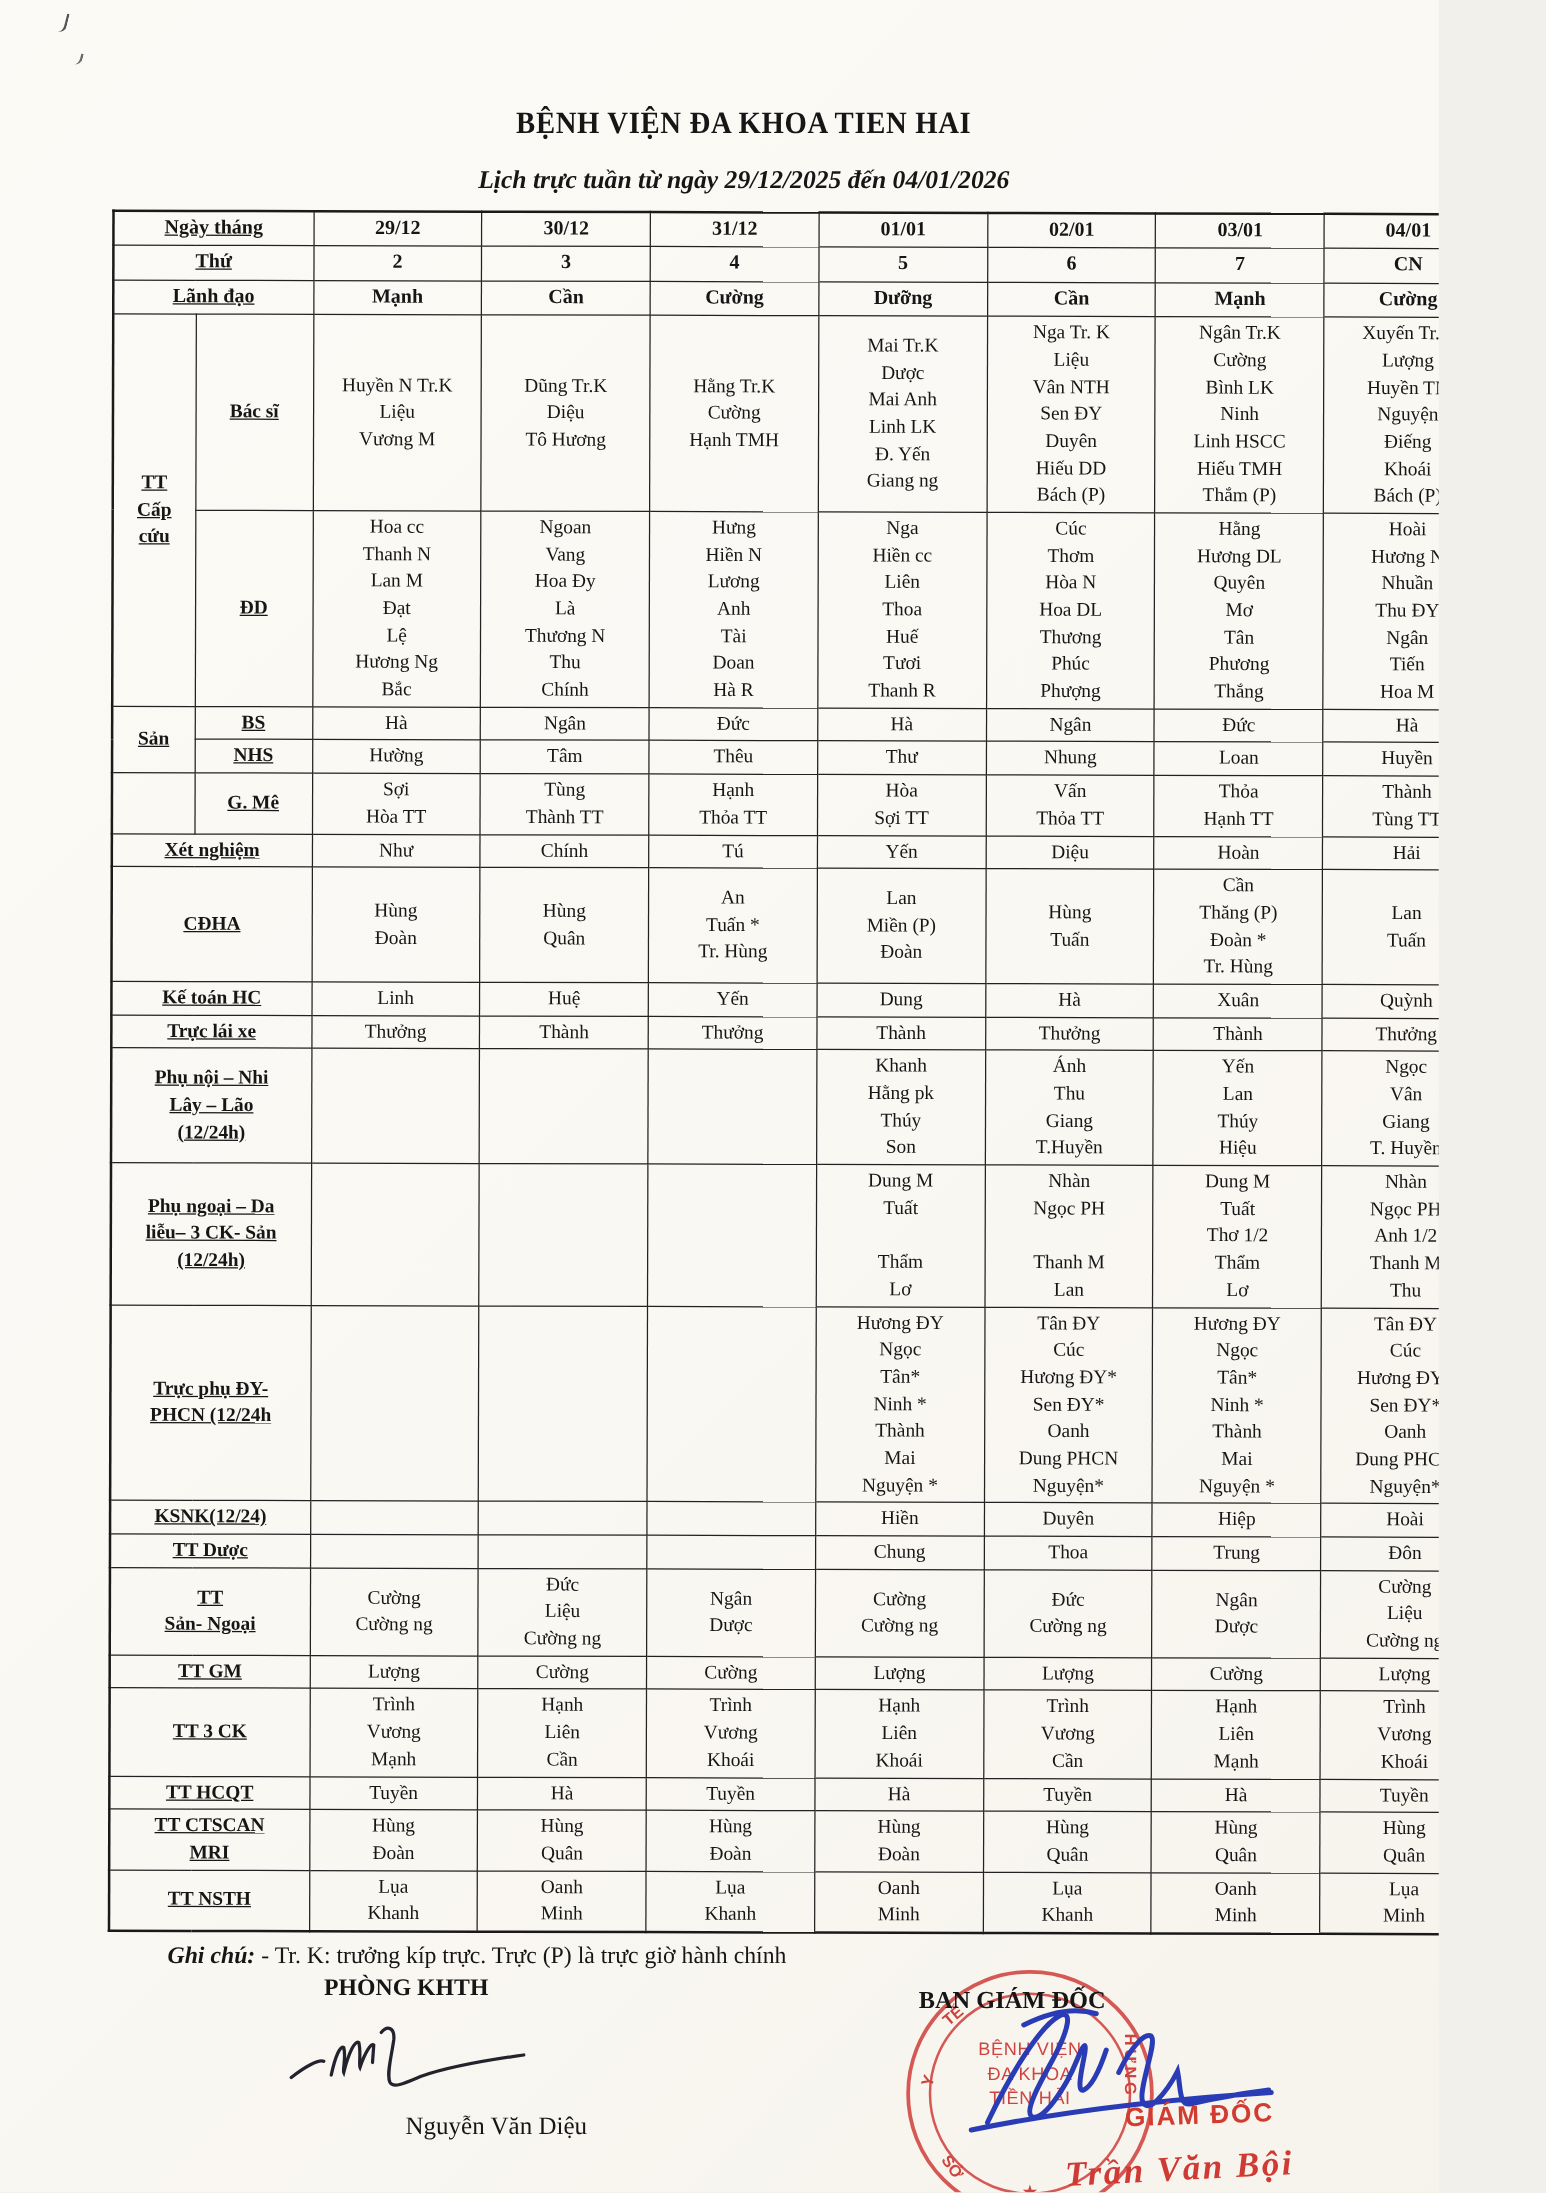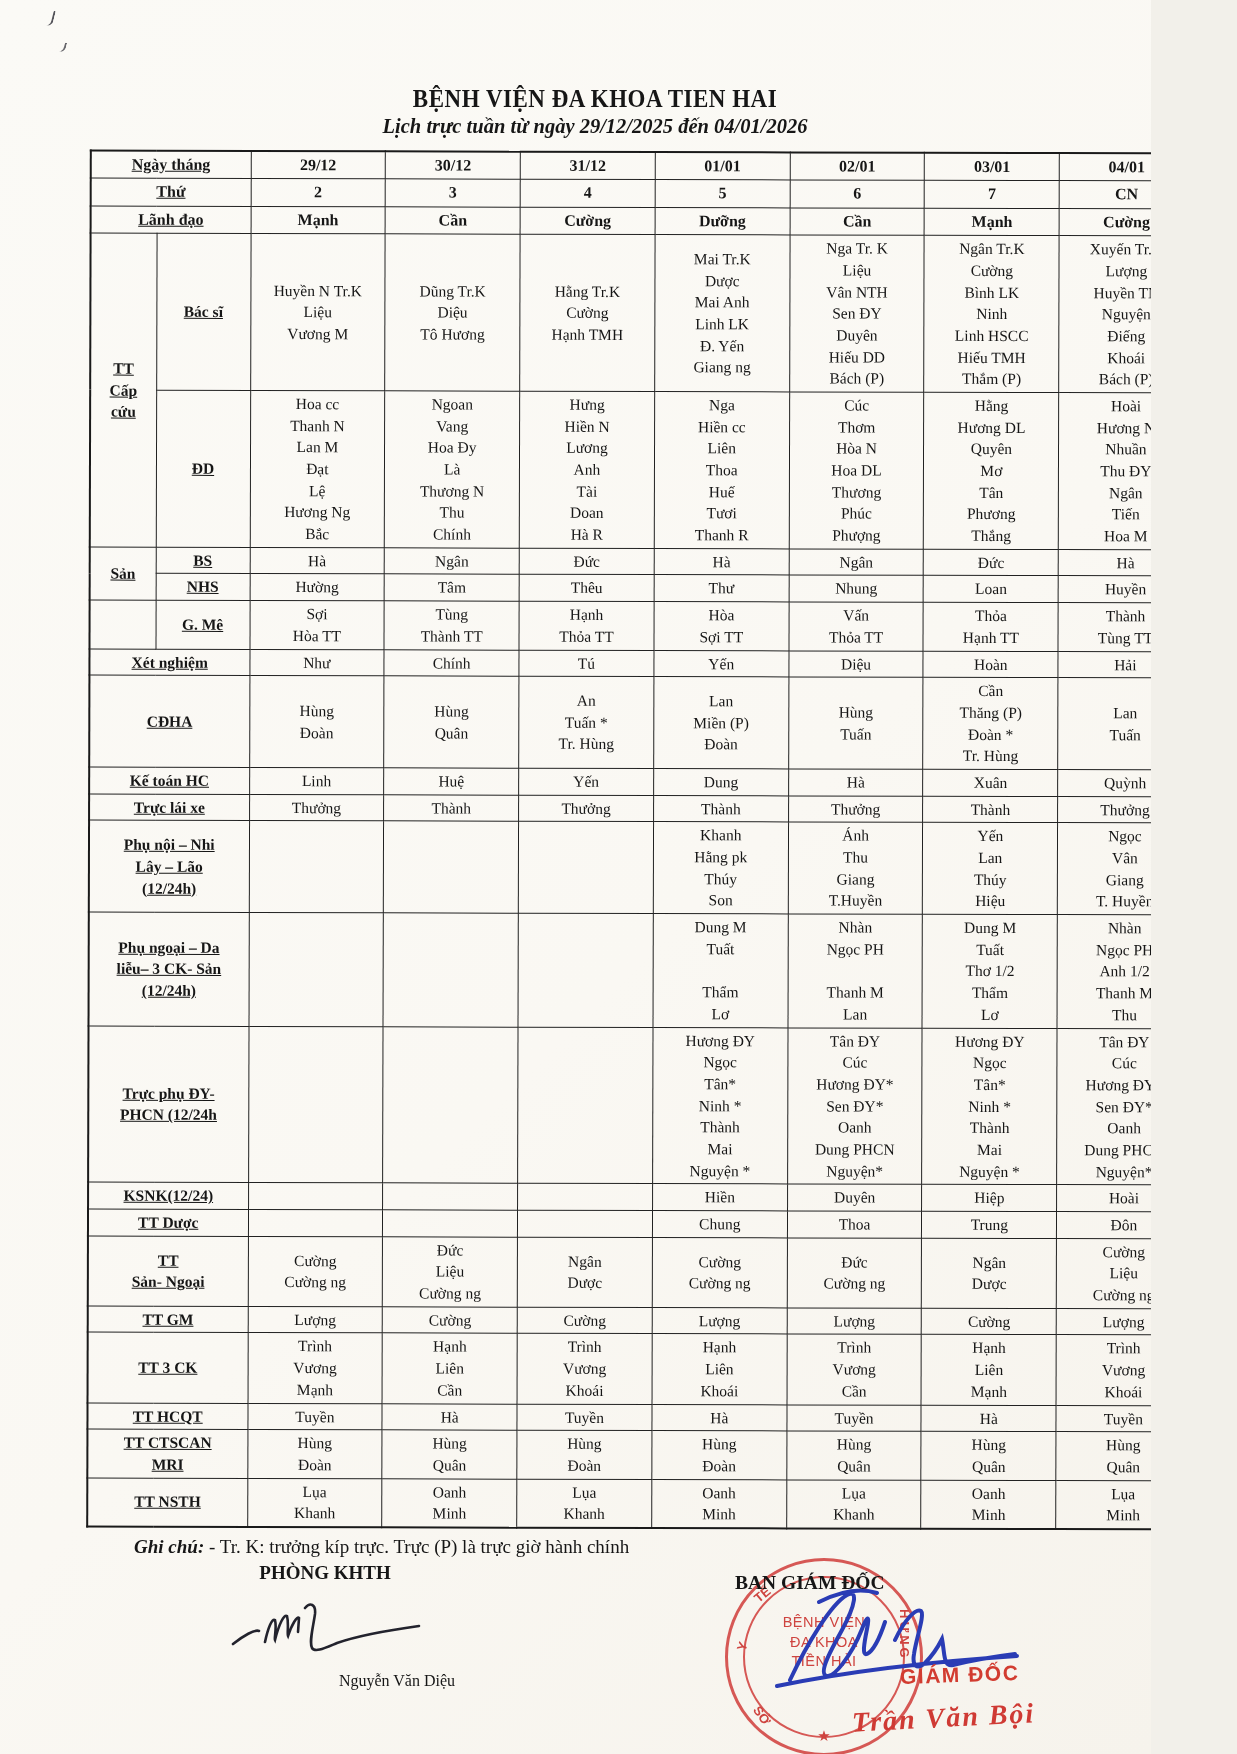--- a/index.html
+++ b/index.html
@@ -20,21 +20,21 @@
     border-right:2.5px solid #2a2a33;border-radius:0 0 6px 0;
     transform:rotate(14deg);opacity:.8;
   }
   .scan-mark.m2{left:58px;top:42px;height:10px;opacity:.7;}
   .titles{width:1190px;text-align:center;padding-top:86px;}
   .title{
     font-size:23px;font-weight:bold;letter-spacing:.5px;
     transform:scaleY(1.08);
   }
   .subtitle{
-    font-size:20.5px;font-weight:bold;font-style:italic;margin-top:3px;
+    font-size:20.5px;font-weight:bold;font-style:italic;margin-top:21px;
   }
   table.schedule{
     border-collapse:collapse;table-layout:fixed;
     margin:13px 0 0 88px;width:1104px;
     border:2.5px solid #1a1a1a;
     transform:rotate(0.15deg);
   }
   table.schedule td{
     border:1.6px solid #222;
     text-align:center;vertical-align:middle;
@@ -53,21 +53,21 @@
   }
   .note .lbl{font-weight:bold;font-style:italic;}
   .footer{position:relative;height:250px;margin-top:2px;}
   .khth-title{
     position:absolute;left:195px;top:2px;width:260px;text-align:center;
     font-weight:bold;font-size:19px;
   }
   .khth-sig{position:absolute;left:225px;top:36px;}
   .khth-name{
     position:absolute;left:272px;top:112px;width:250px;text-align:center;
-    font-size:16px;
+    font-size:20px;
   }
   .bgd-title{
     position:absolute;left:735px;top:12px;width:330px;text-align:left;
     font-weight:bold;font-size:19.5px;z-index:3;
   }
   .stamp{
     position:absolute;left:725px;top:-2px;width:192px;height:192px;
     border:3.5px solid rgba(205,45,42,.85);border-radius:50%;
     z-index:1;opacity:.92;
   }

